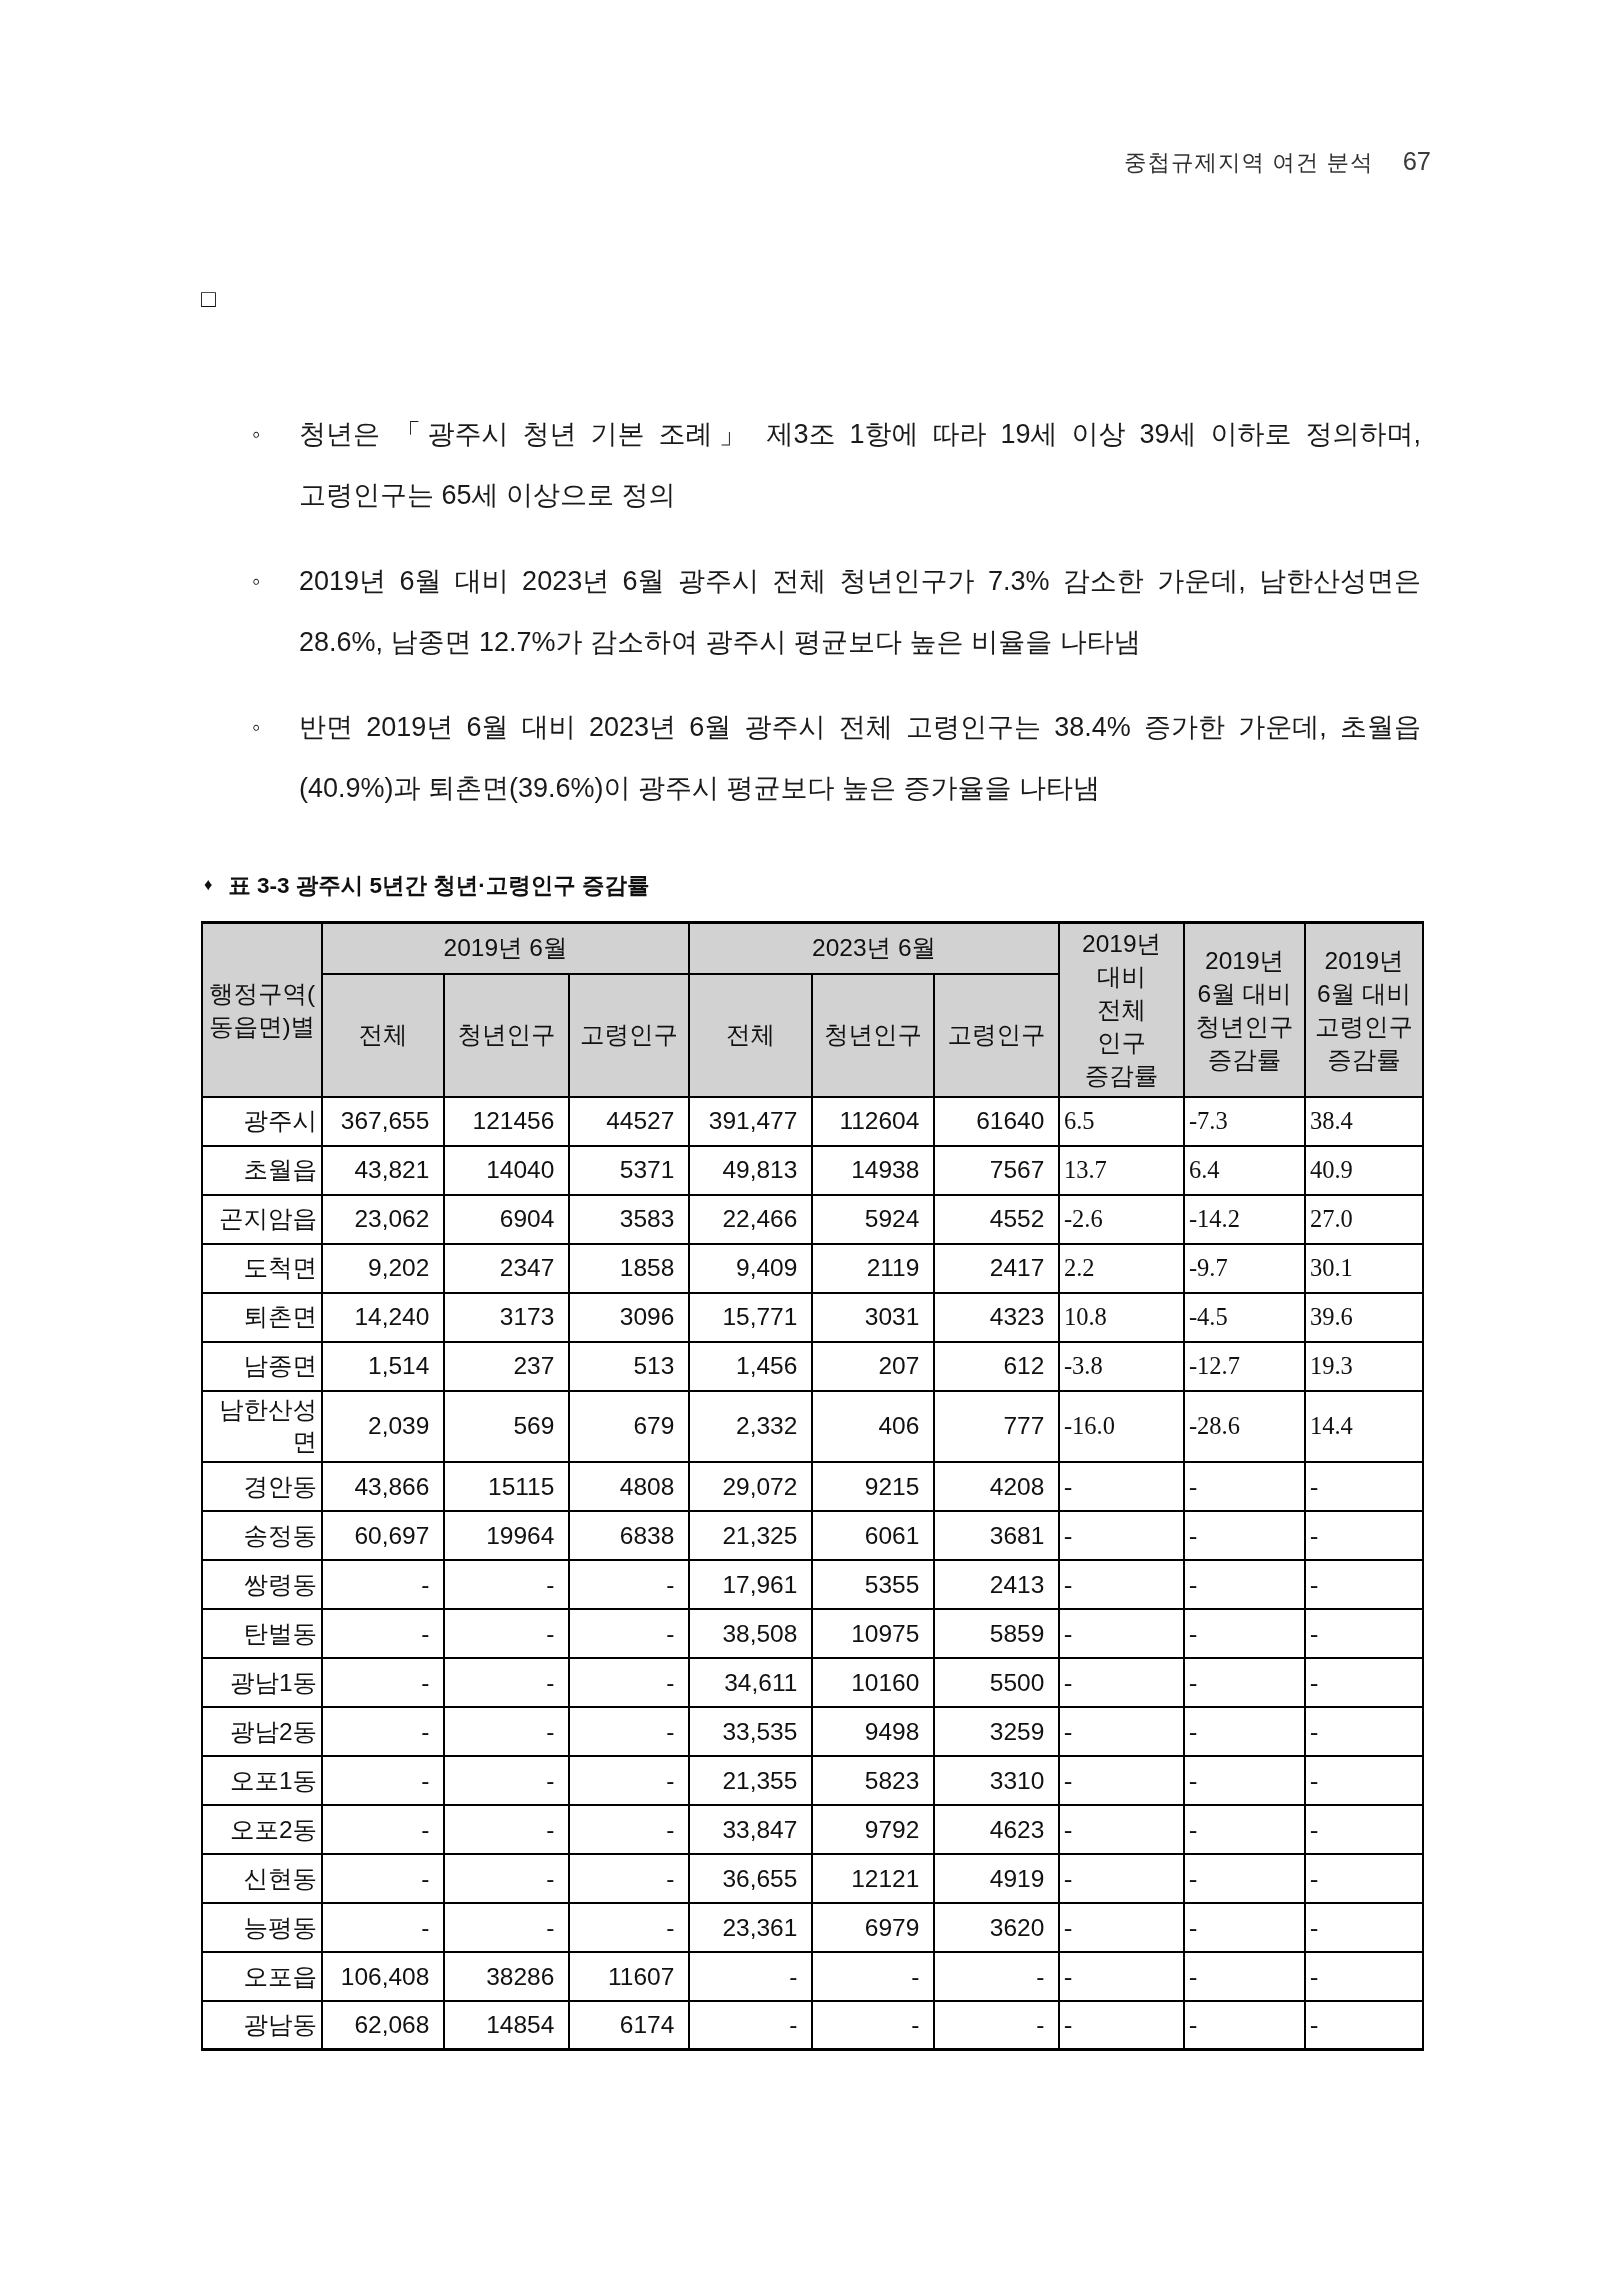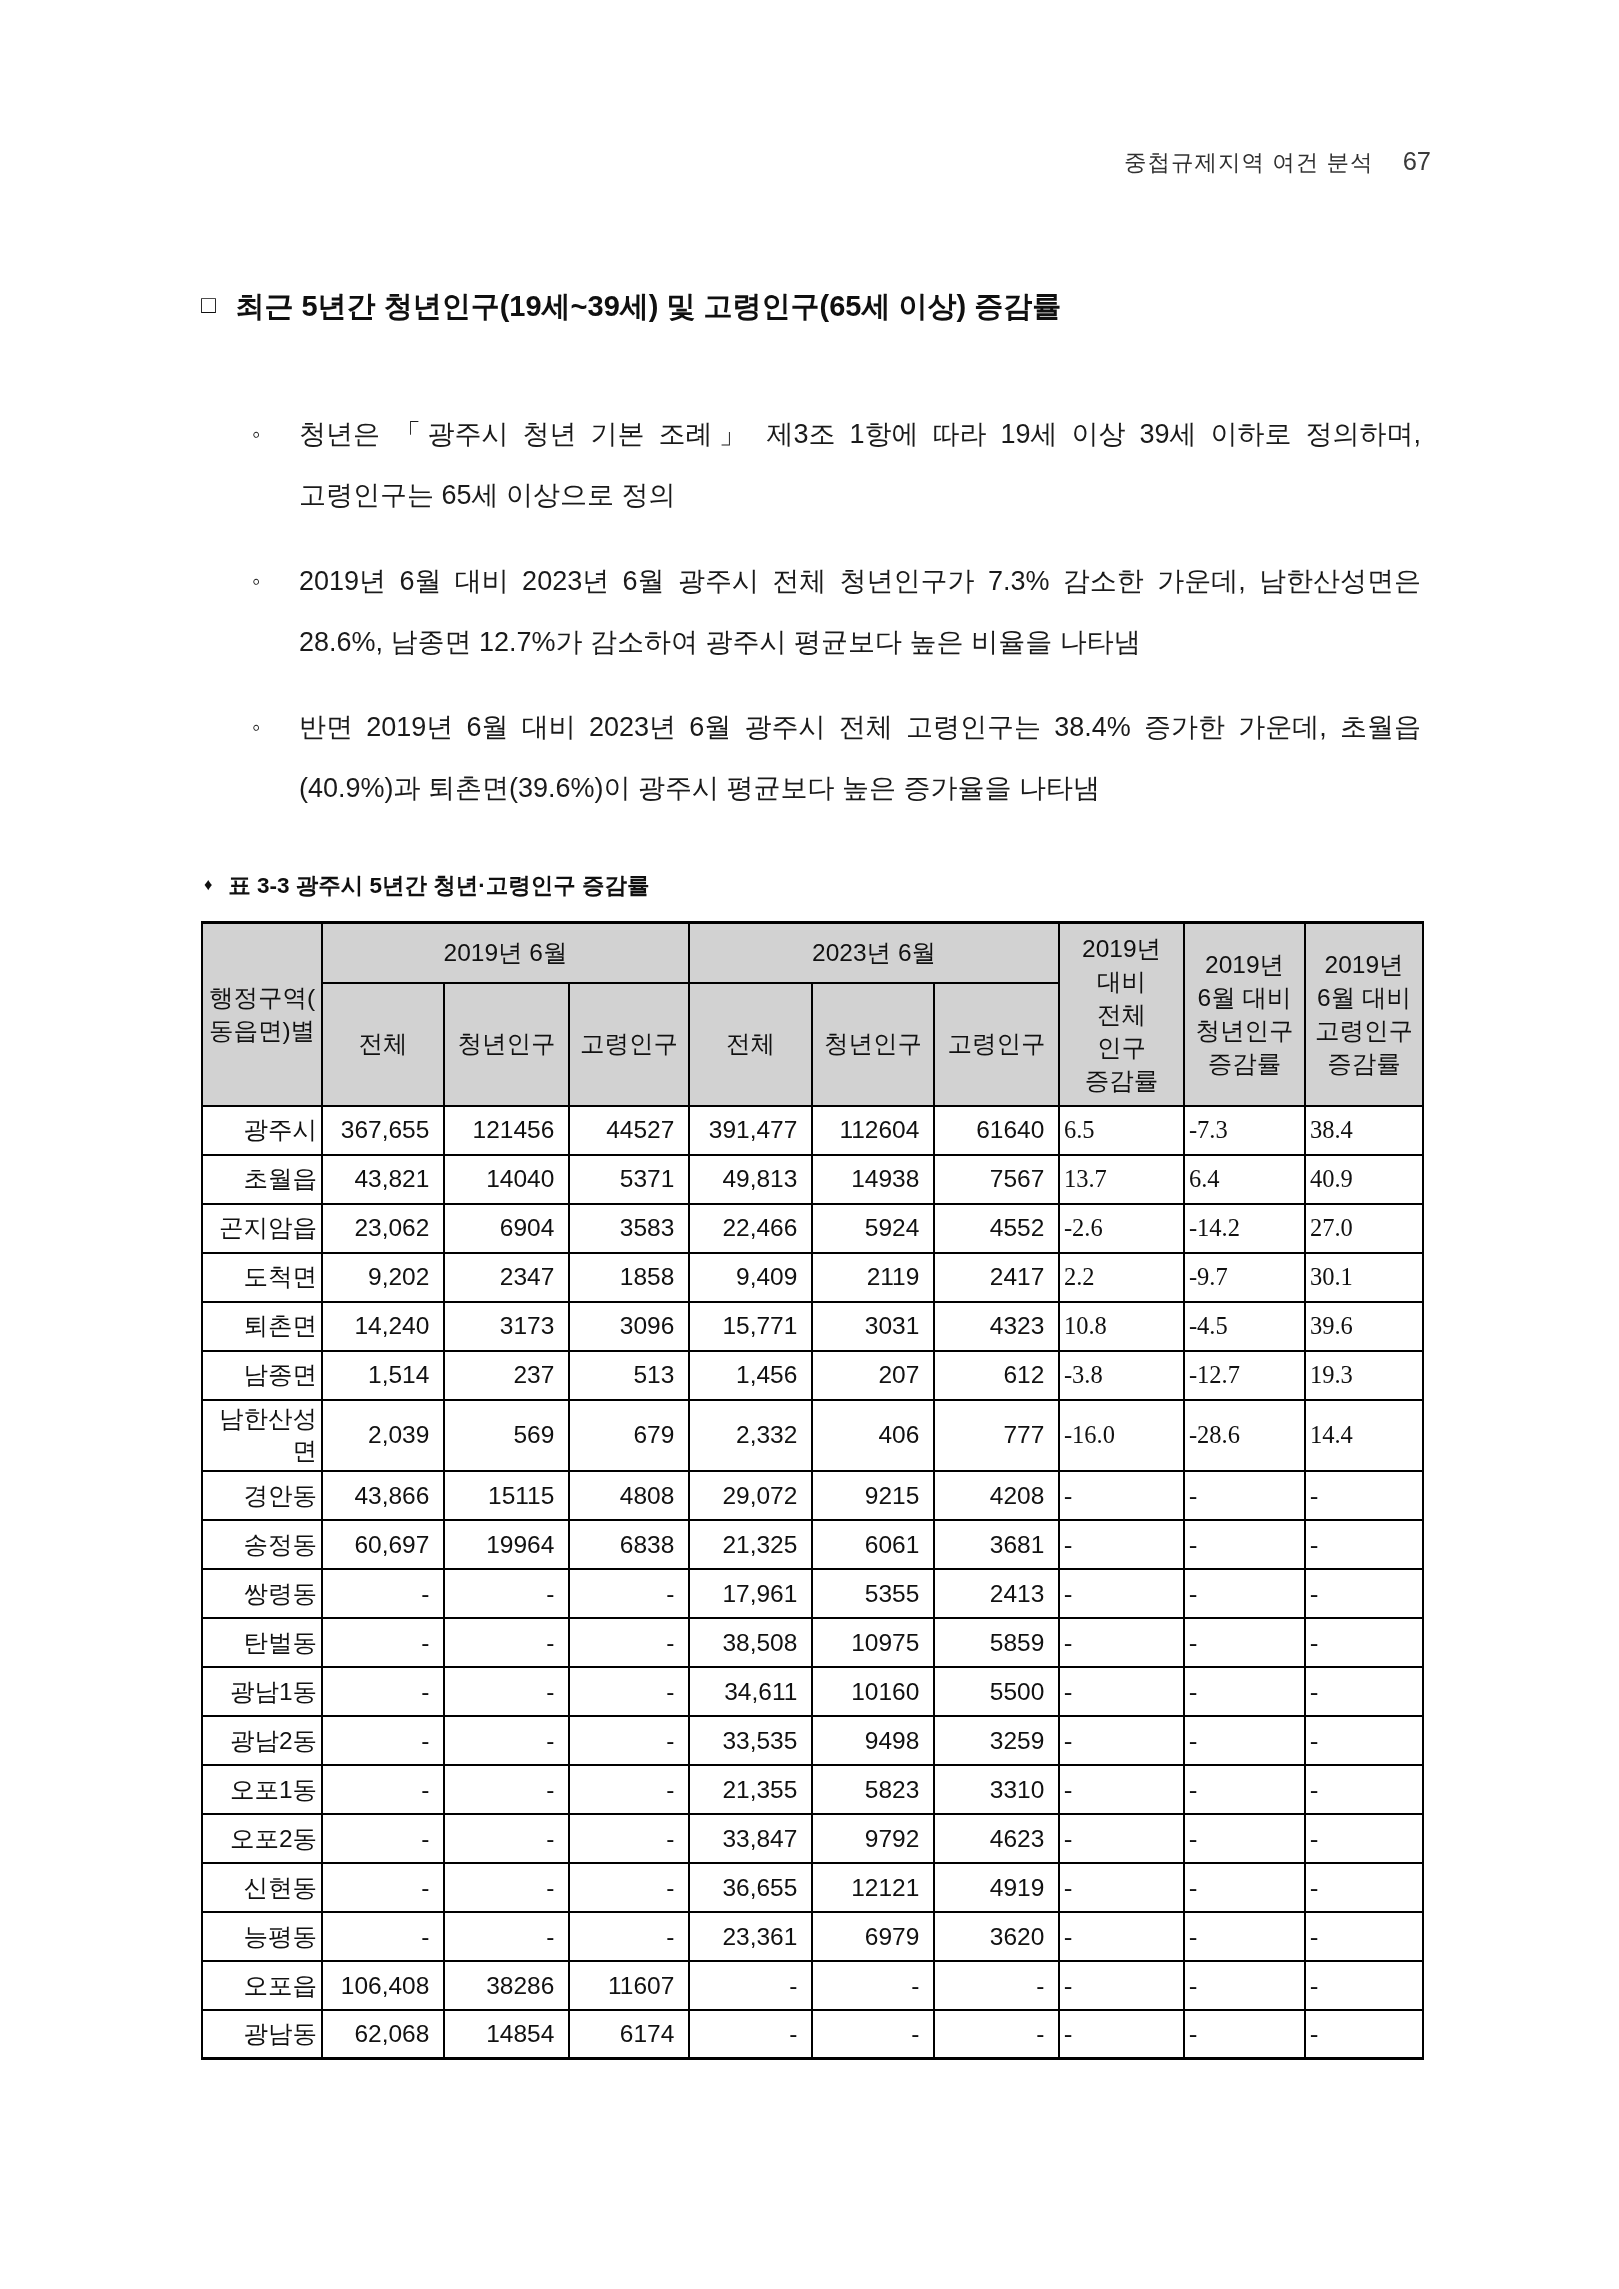--- a/index.html
+++ b/index.html
@@ -72,42 +72,41 @@
   }
   table.pop th, table.pop td { border:2px solid #000; overflow:hidden; }
   thead th {
     background:var(--header-bg,#d2d2d2);
     font-weight:normal;
     text-align:center; vertical-align:middle;
     padding:3.9px 3.9px;
     line-height:1.4;
     word-break:keep-all;
   }
-  thead tr.group-row th { height:60px; }
+  thead tr.group-row th { height:51px; }
   thead tr.sub-row th { height:123px; }
   thead th.pre { white-space:pre-line; line-height:33px; padding:2px 2px; }
   thead { border-bottom:2.9px solid #000; }
   tbody td { height:49px; vertical-align:middle; padding:2.9px 9.8px; line-height:1.3; }
   td.c-region { text-align:right; padding:2.9px 3.9px; word-break:break-all; }
   td.c-num { text-align:right; padding-right:13.7px; font-variant-numeric:tabular-nums; }
   td.c-ratio { text-align:left; padding:2.9px 3.9px;font-family:Liberation Serif, serif; }
 </style>
 </head>
 <body>
 
 <div class="page">
 
   <header class="running-head">
     <span class="rh-title">중첩규제지역 여건 분석</span>
     <span class="rh-num">67</span>
   </header>
 
   <h1 class="heading">
     <span class="h-marker">□</span>
-    <span>최근 5년간 청년인구(19세~39세) 및 고령인구(65세 이상) 증감률</span>
   </h1>
 
   <ul class="bullets">
     <li>
       <span class="b-marker">◦</span>
       <span>청년은 「광주시 청년 기본 조례」 제3조 1항에 따라 19세 이상 39세 이하로 정의하며, 고령인구는 65세 이상으로 정의</span>
     </li>
     <li>
       <span class="b-marker">◦</span>
       <span>2019년 6월 대비 2023년 6월 광주시 전체 청년인구가 7.3% 감소한 가운데, 남한산성면은 28.6%, 남종면 12.7%가 감소하여 광주시 평균보다 높은 비율을 나타냄</span>

